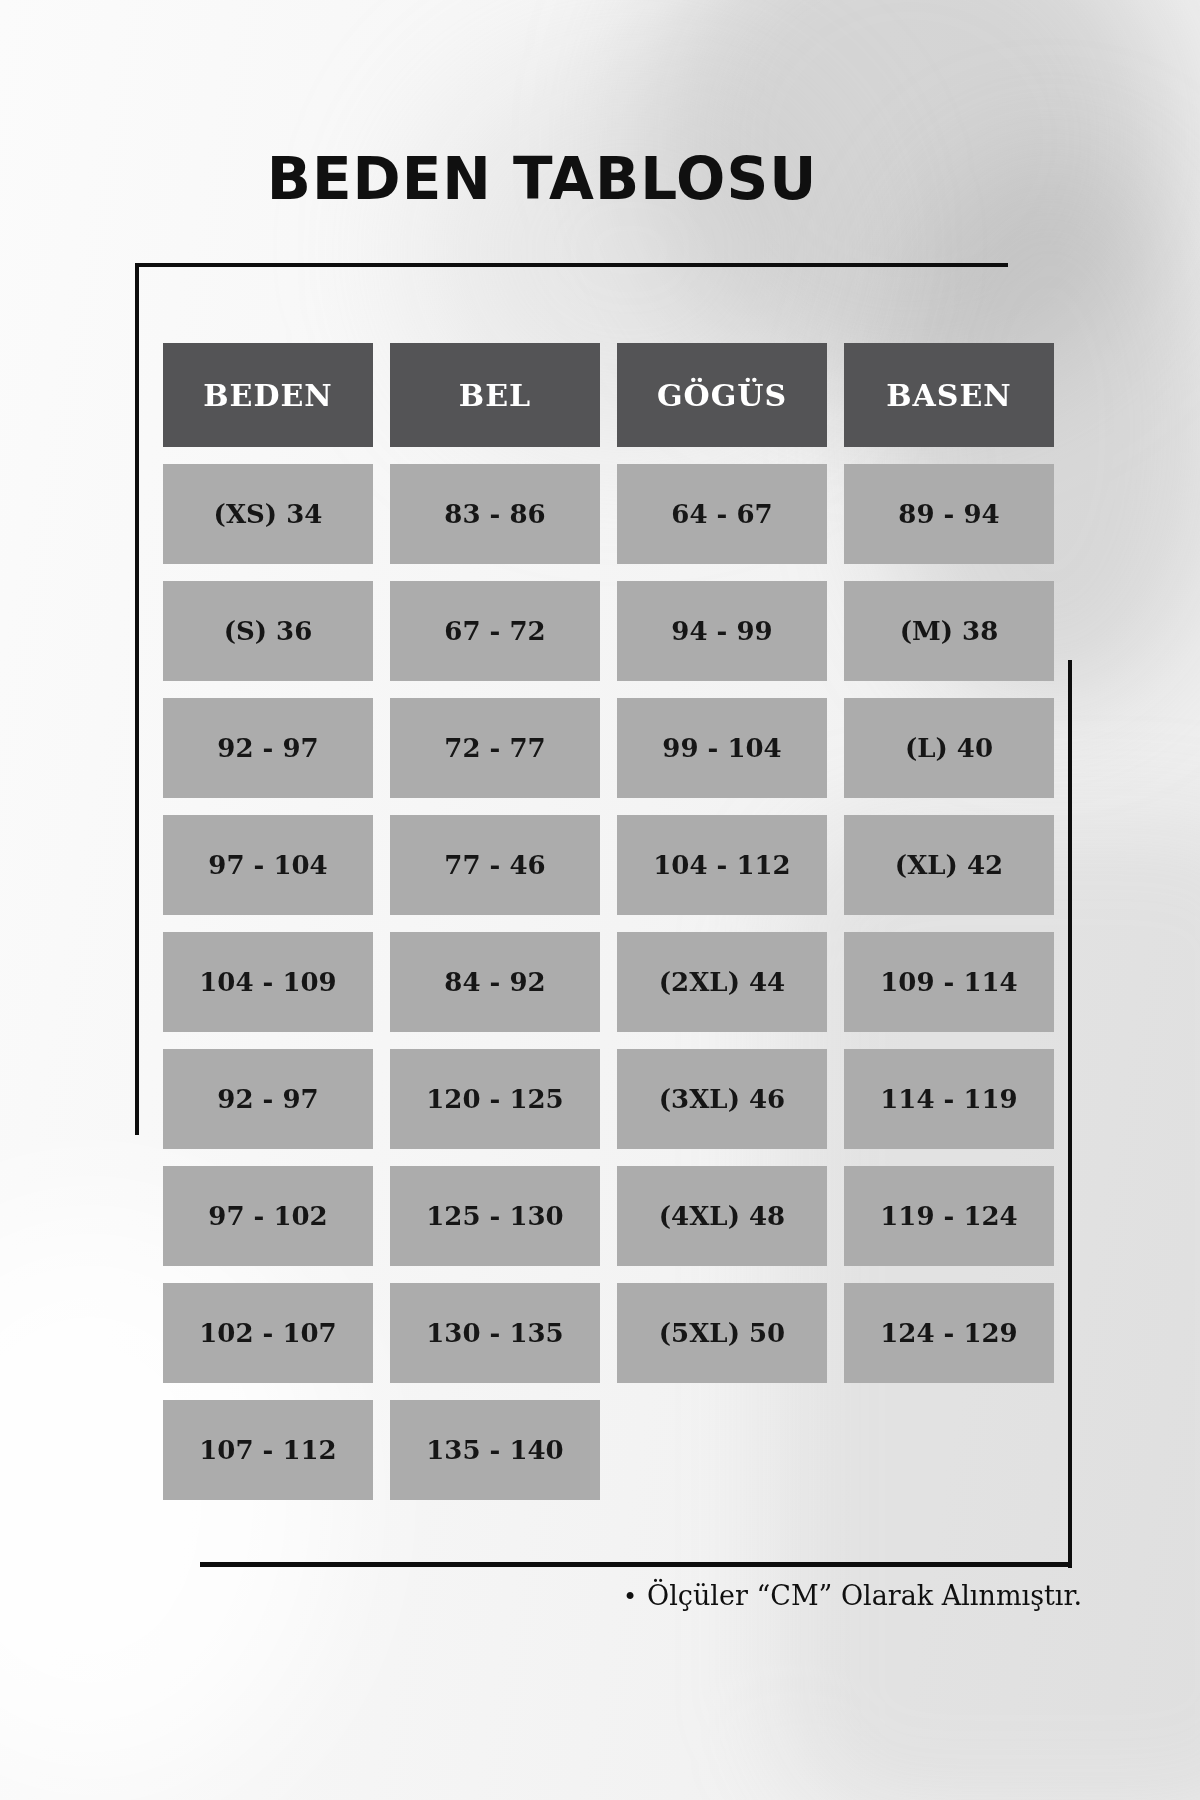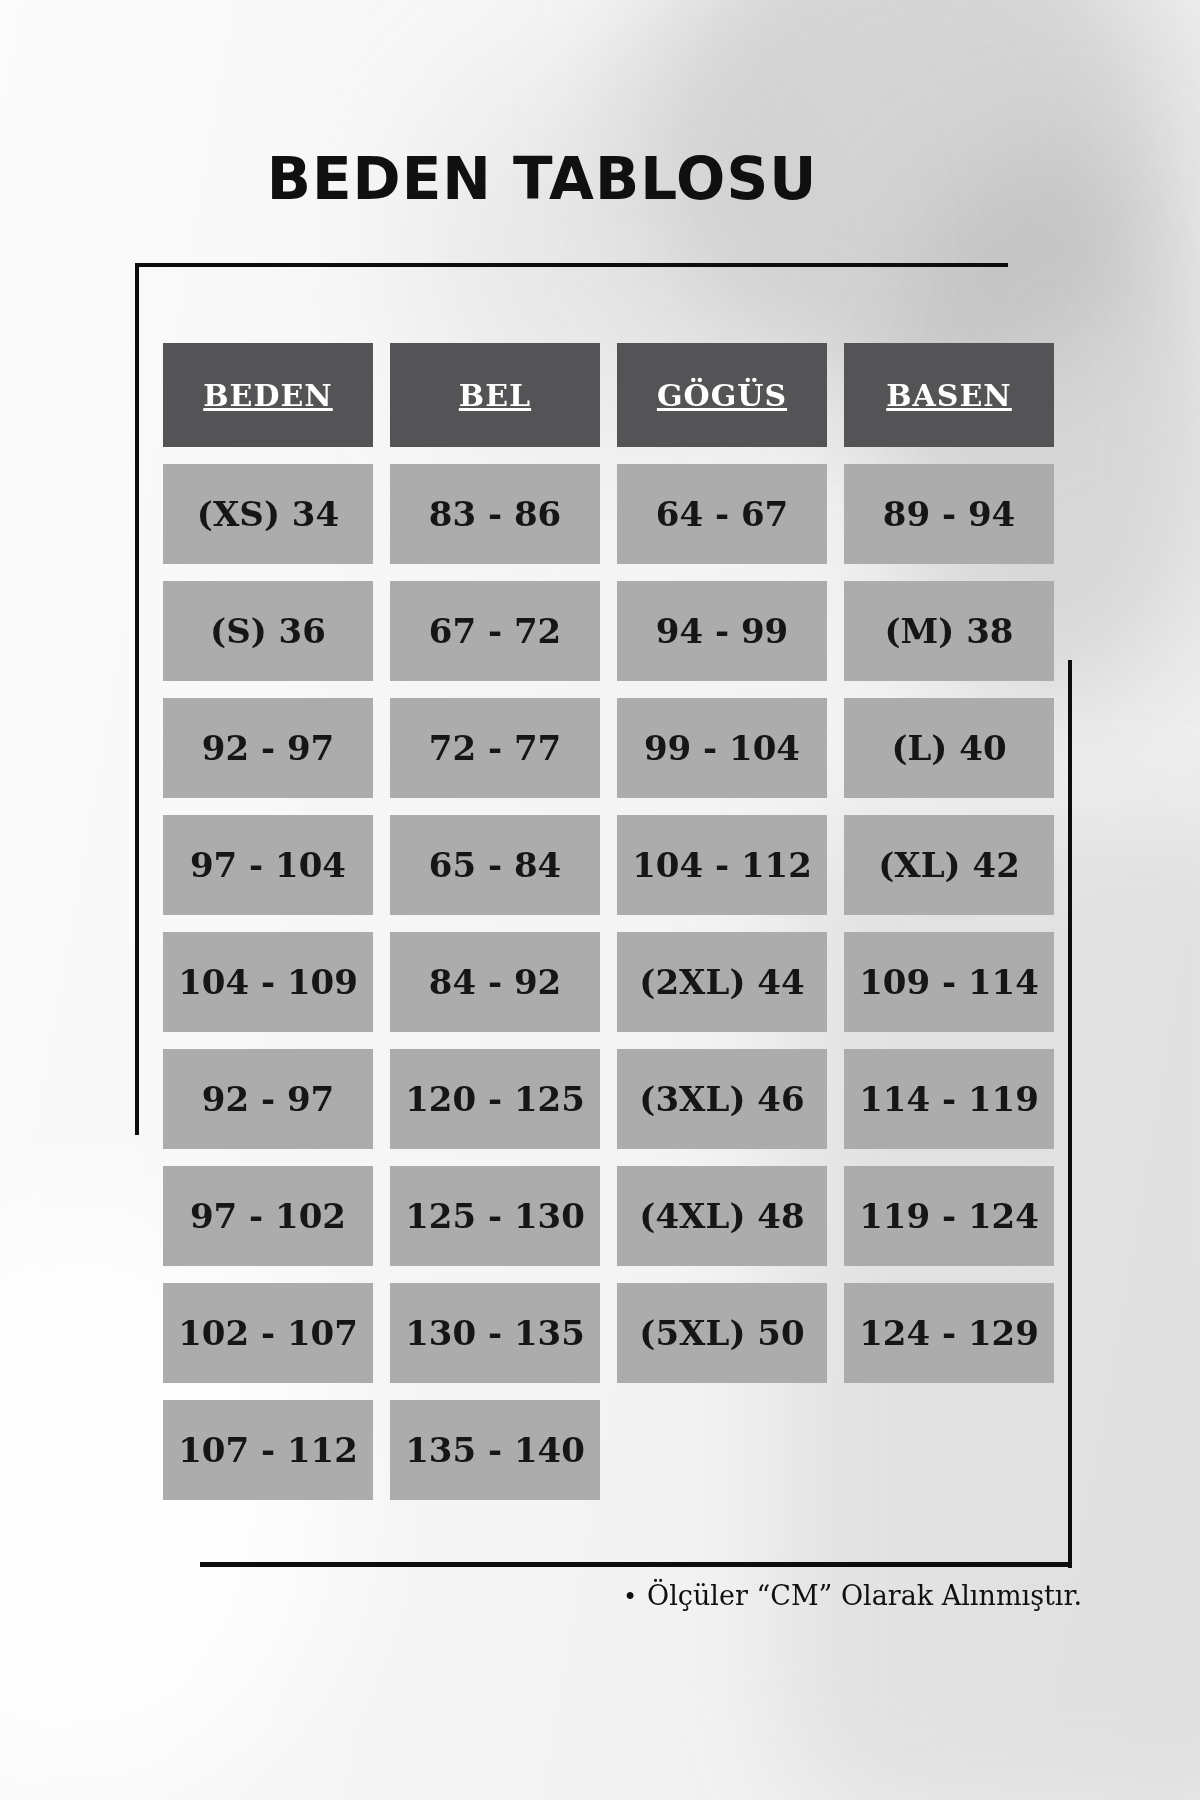--- a/index.html
+++ b/index.html
@@ -49,27 +49,26 @@
   .cell{
     display:flex;align-items:center;justify-content:center;
     text-align:center;
   }
   .header-cell{
     background:var(--header-bg,#545456);
     color:var(--header-text,#ffffff);
     font-weight:700;
     font-size:30px;
     letter-spacing:1px;
-    text-decoration:underline;
   }
   .data-cell{
     background:var(--cell-bg,#acacac);
     color:var(--text-dark,#161616);
     font-weight:700;
-    font-size:34px;
+    font-size:26px;
   }
 
   .note{
     position:absolute;
     right:118px;top:1580px;
     font-weight:400;
     font-size:27px;
     color:#101010;
     white-space:nowrap;
   }
@@ -104,21 +103,21 @@
       <div class="cell data-cell">89 - 94</div>
       <div class="cell data-cell">(S) 36</div>
       <div class="cell data-cell">67 - 72</div>
       <div class="cell data-cell">94 - 99</div>
       <div class="cell data-cell">(M) 38</div>
       <div class="cell data-cell">92 - 97</div>
       <div class="cell data-cell">72 - 77</div>
       <div class="cell data-cell">99 - 104</div>
       <div class="cell data-cell">(L) 40</div>
       <div class="cell data-cell">97 - 104</div>
-      <div class="cell data-cell">65 - 84</div>
+      <div class="cell data-cell">77 - 46</div>
       <div class="cell data-cell">104 - 112</div>
       <div class="cell data-cell">(XL) 42</div>
       <div class="cell data-cell">104 - 109</div>
       <div class="cell data-cell">84 - 92</div>
       <div class="cell data-cell">(2XL) 44</div>
       <div class="cell data-cell">109 - 114</div>
       <div class="cell data-cell">92 - 97</div>
       <div class="cell data-cell">120 - 125</div>
       <div class="cell data-cell">(3XL) 46</div>
       <div class="cell data-cell">114 - 119</div>

